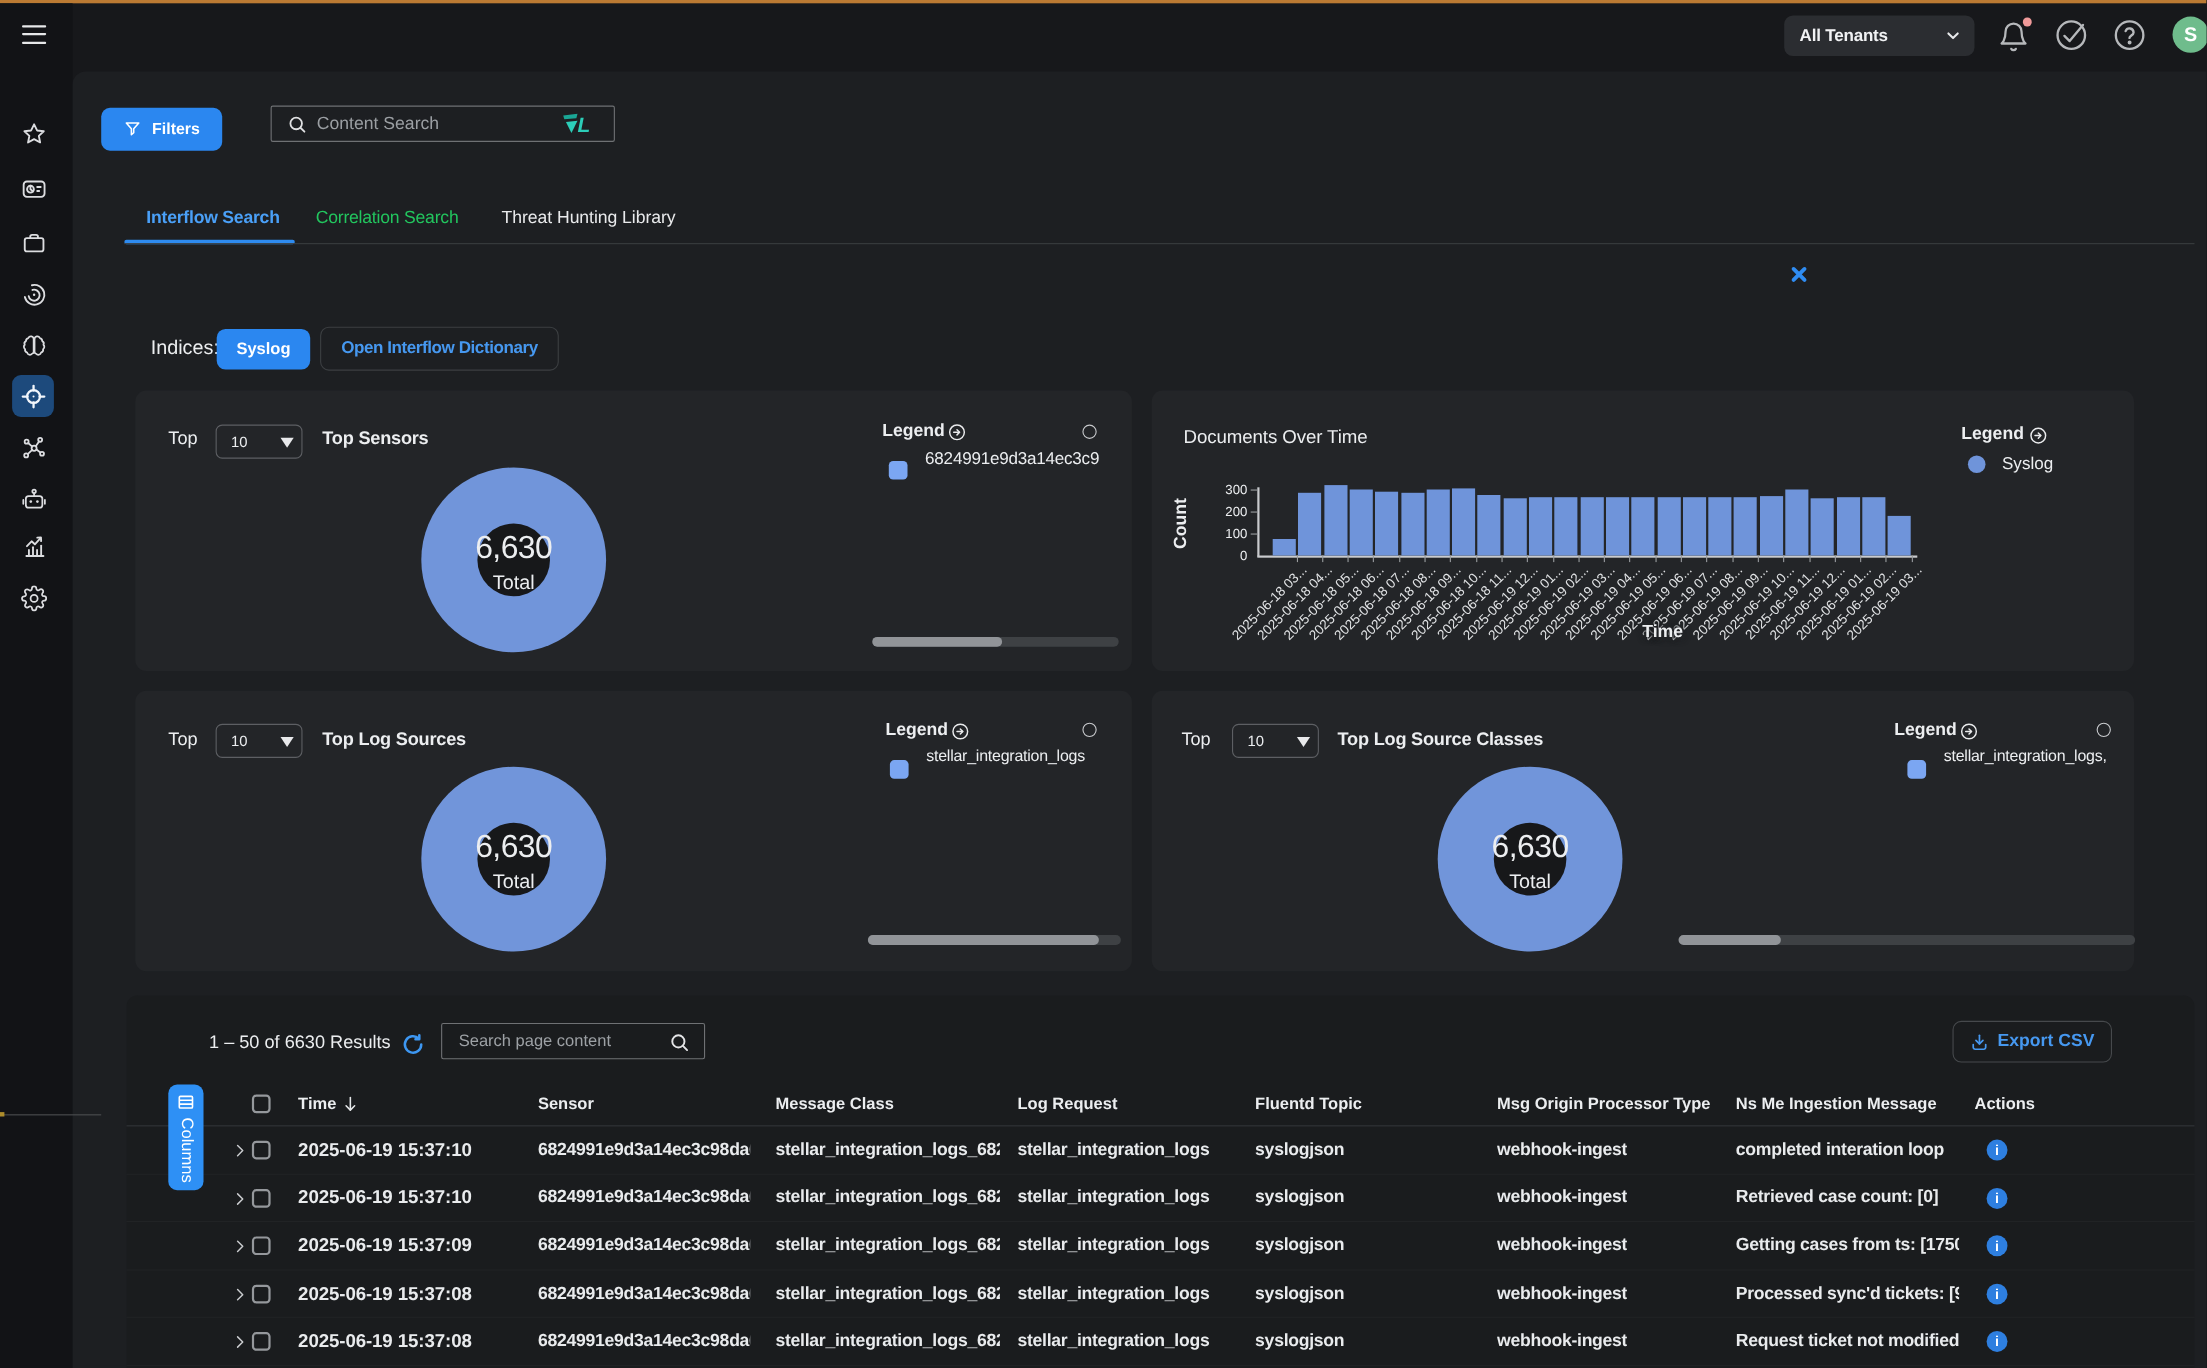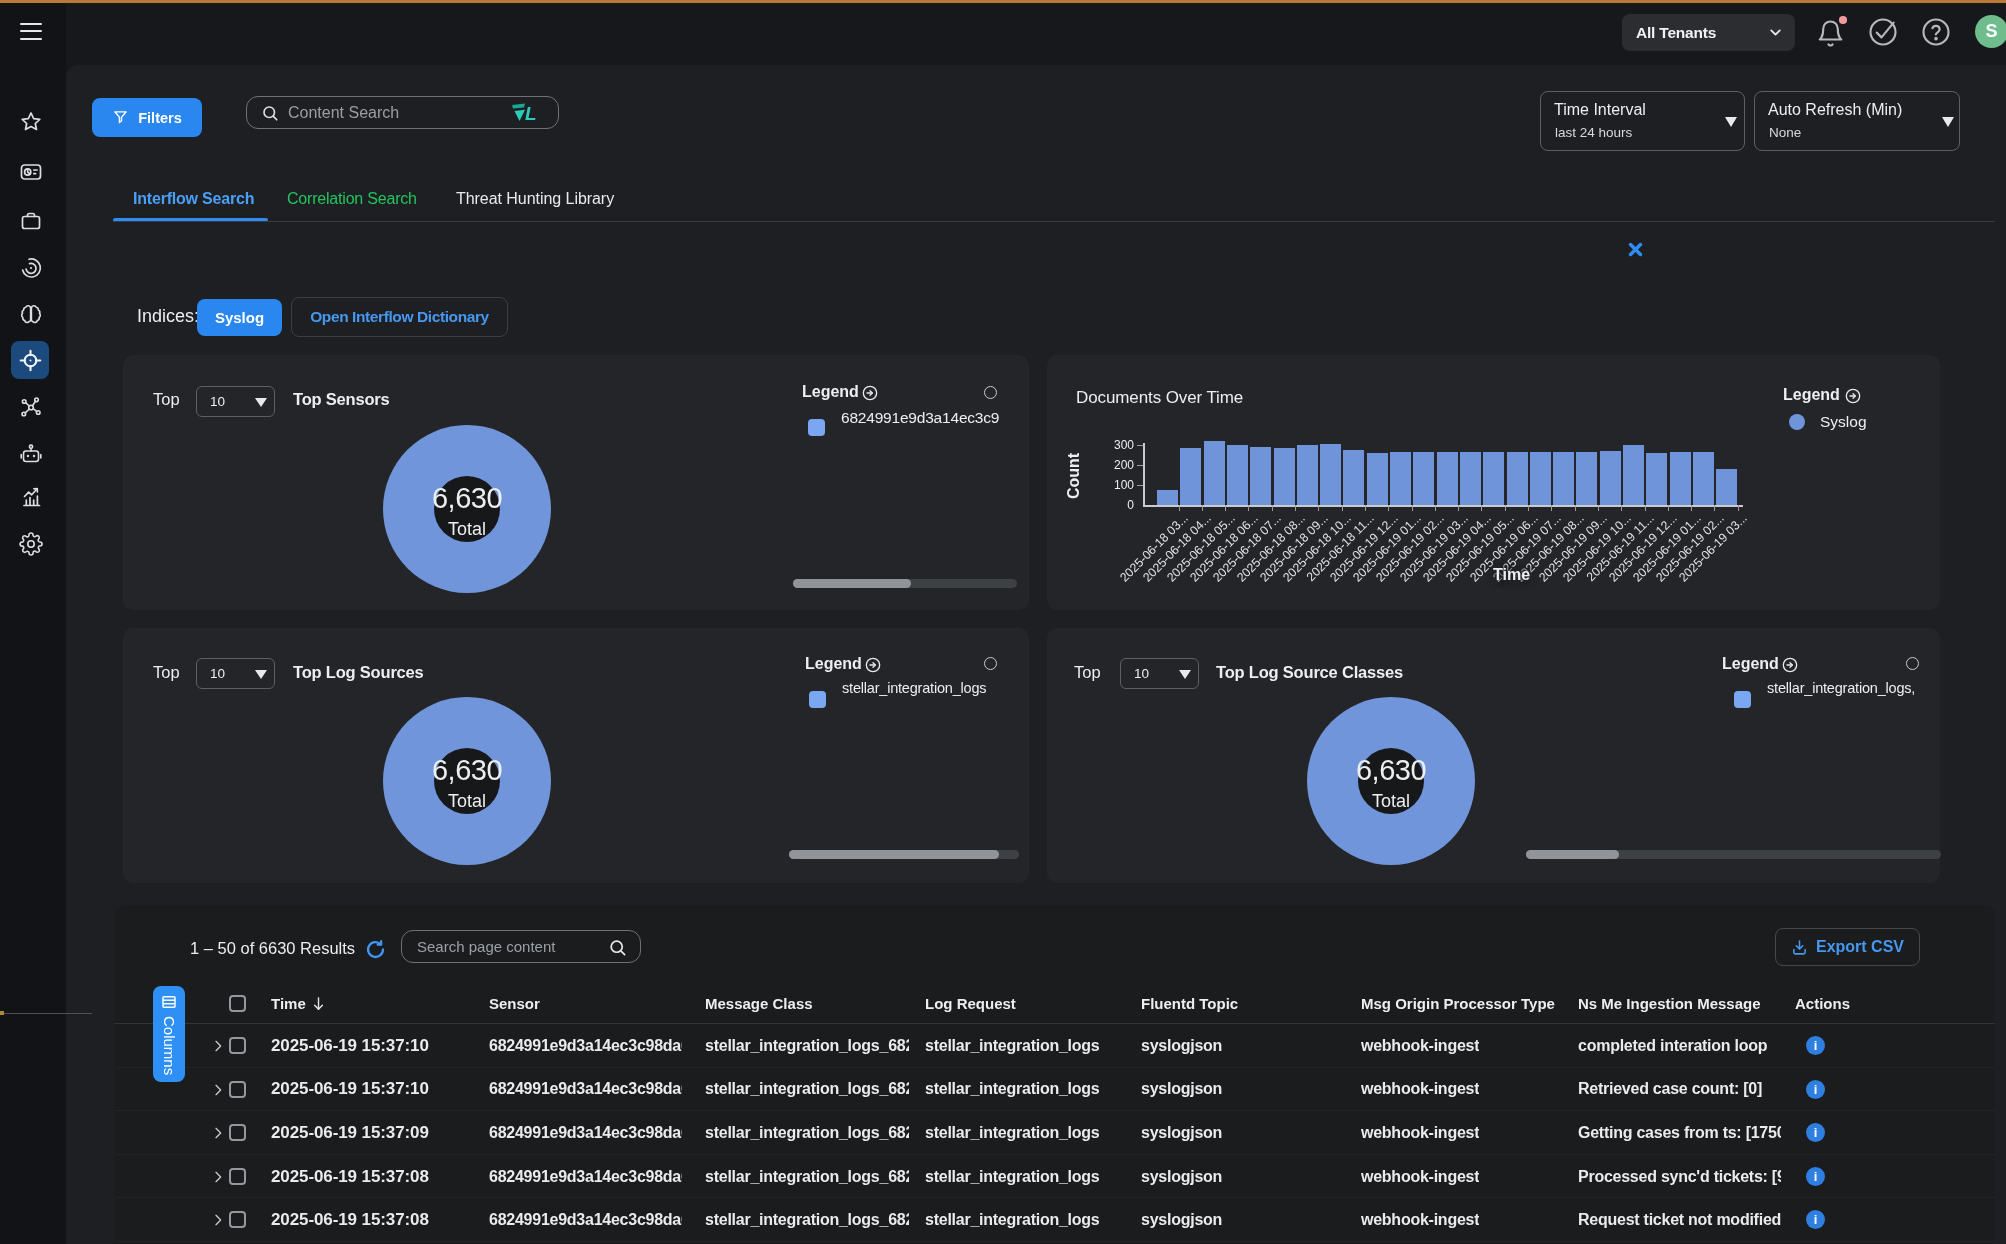--- a/index.html
+++ b/index.html
@@ -7,21 +7,21 @@
 
 .abs{position:absolute}
 .topline{position:absolute;left:0;top:0;width:2006px;height:3px;background:#bb7a33}
 .sidebar{position:absolute;left:0;top:3px;width:66px;height:1241px;background:#121316}
 .panel{position:absolute;left:66px;top:65px;width:1940px;height:1179px;background:#1d1f22;border-top-left-radius:12px}
 .card{position:absolute;background:#232528;border-radius:10px}
 .txt{position:absolute;white-space:nowrap;color:#eceef0}
 .bold{font-weight:bold}
 .ital{font-style:italic}
 .btn-blue{position:absolute;background:#2b87f0;border-radius:8px;color:#fff;display:flex;align-items:center;justify-content:center;font-weight:bold}
-.outl{position:absolute;border:1.5px solid #6f7174;border-radius:12px}
+.outl{position:absolute;border:1.5px solid #6f7174;border-radius:2px}
 .ddown{position:absolute;border:1.3px solid #5d5f63;border-radius:8px}
 .caret{position:absolute;width:0;height:0;border-left:6.5px solid transparent;border-right:6.5px solid transparent;border-top:10px solid #e8e9eb}
 .cbox{position:absolute;width:17px;height:17px;border:2px solid #95989c;border-radius:4px}
 .legsq{position:absolute;width:17px;height:17px;border-radius:4px;background:#7ba6f2}
 .radio{position:absolute;width:13px;height:13px;border:1.5px solid #c9cbce;border-radius:50%}
 .donut{position:absolute;width:168px;height:168px;border-radius:50%;background:#7195da}
 .dhole{position:absolute;left:51px;top:51px;width:66px;height:66px;border-radius:50%;background:#17181a}
 .bar{position:absolute;background:#6f94da;width:21px}
 .xlab{position:absolute;width:220px;text-align:right;font-size:12.3px;color:#e2e4e6;transform:rotate(-45deg);transform-origin:100% 0;white-space:nowrap}
 .sb-track{position:absolute;height:9px;border-radius:5px;background:#3e4144}
@@ -162,30 +162,20 @@
   <svg class="abs" style="left:14px;top:7px" width="18" height="18" viewBox="0 0 24 24" fill="none" stroke="#dfe0e2" stroke-width="2.2" stroke-linecap="round">
         <circle cx="11" cy="11" r="7"></circle>
         <line x1="16.5" y1="16.5" x2="21" y2="21"></line>
       </svg>
   <span class="txt" style="left:41px;top:7px;font-size:16px;color:#9b9fa3">Content Search</span>
   <svg class="abs" style="left:264px;top:6px" width="34" height="21" viewBox="0 0 34 21">
     <polygon points="1,2 14,0.5 13,4.5 2,5.5" fill="#1aa695"></polygon>
     <polygon points="3.5,8 14,6.8 8.5,18" fill="#2ccdb8"></polygon>
     <text x="14" y="17" font-size="19" font-weight="bold" font-style="italic" fill="#2ccdb8" font-family="Liberation Sans,sans-serif">L</text>
   </svg>
-</div>
-<div class="ddown" style="left:1540px;top:91px;width:205px;height:60px">
-  <span class="txt" style="left:13px;top:9px;font-size:16px">Time Interval</span>
-  <span class="txt" style="left:14px;top:33px;font-size:13.5px;color:#d8dadc">last 24 hours</span>
-  <div class="caret" style="left:184px;top:25px"></div>
-</div>
-<div class="ddown" style="left:1754px;top:91px;width:206px;height:60px">
-  <span class="txt" style="left:13px;top:9px;font-size:16px">Auto Refresh (Min)</span>
-  <span class="txt" style="left:14px;top:33px;font-size:13.5px;color:#d8dadc">None</span>
-  <div class="caret" style="left:187px;top:25px"></div>
 </div>
 
 <div class="txt bold" style="left:133px;top:190px;font-size:16px;letter-spacing:-0.2px;color:#4aa0f8">Interflow Search</div>
 <div class="txt" style="left:287px;top:190px;font-size:16px;letter-spacing:-0.2px;color:#22c55e">Correlation Search</div>
 <div class="txt" style="left:456px;top:190px;font-size:16px;letter-spacing:-0.05px;color:#e9eaec">Threat Hunting Library</div>
 <div class="abs" style="left:113px;top:218px;width:155px;height:4px;background:#2e8bf0;border-radius:2px"></div>
 <div class="abs" style="left:113px;top:221px;width:1882px;height:1px;background:#393c3f"></div>
 
 <svg class="abs" style="left:1627px;top:241px" width="17" height="17" viewBox="0 0 24 24" fill="none" stroke="#2f8cf2" stroke-width="5" stroke-linecap="round">
       <line x1="5" y1="5" x2="19" y2="19"></line>

